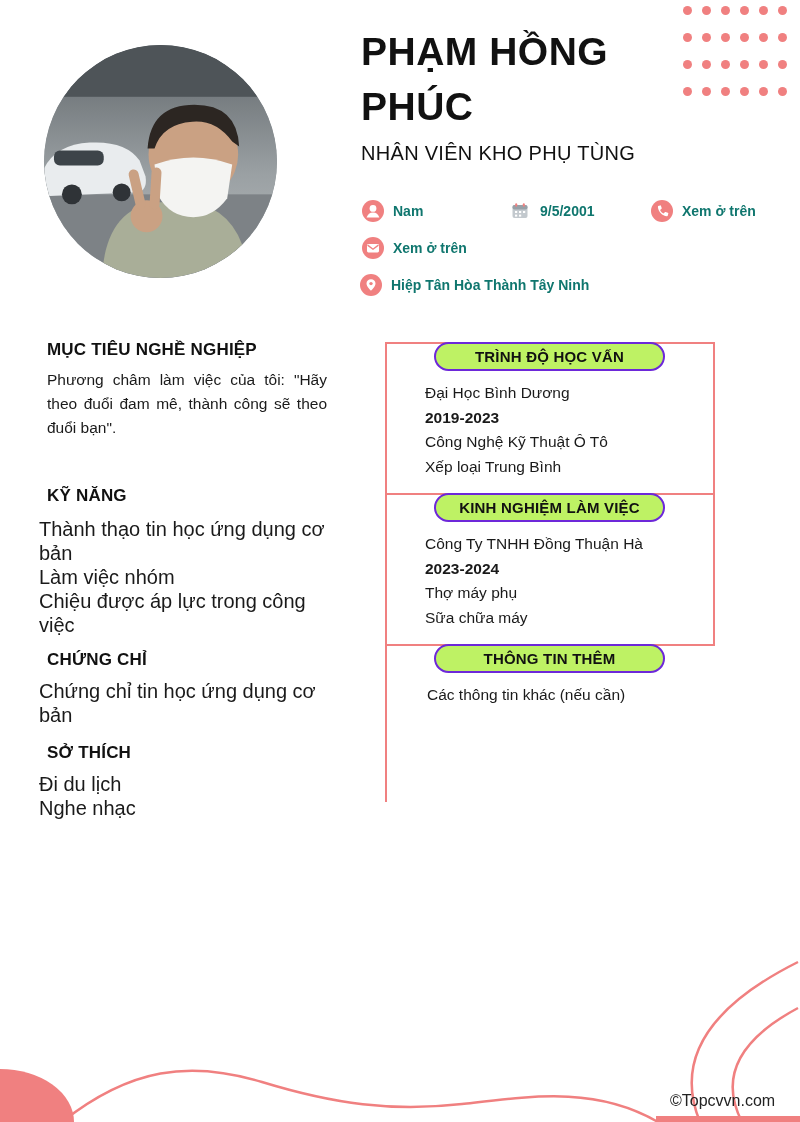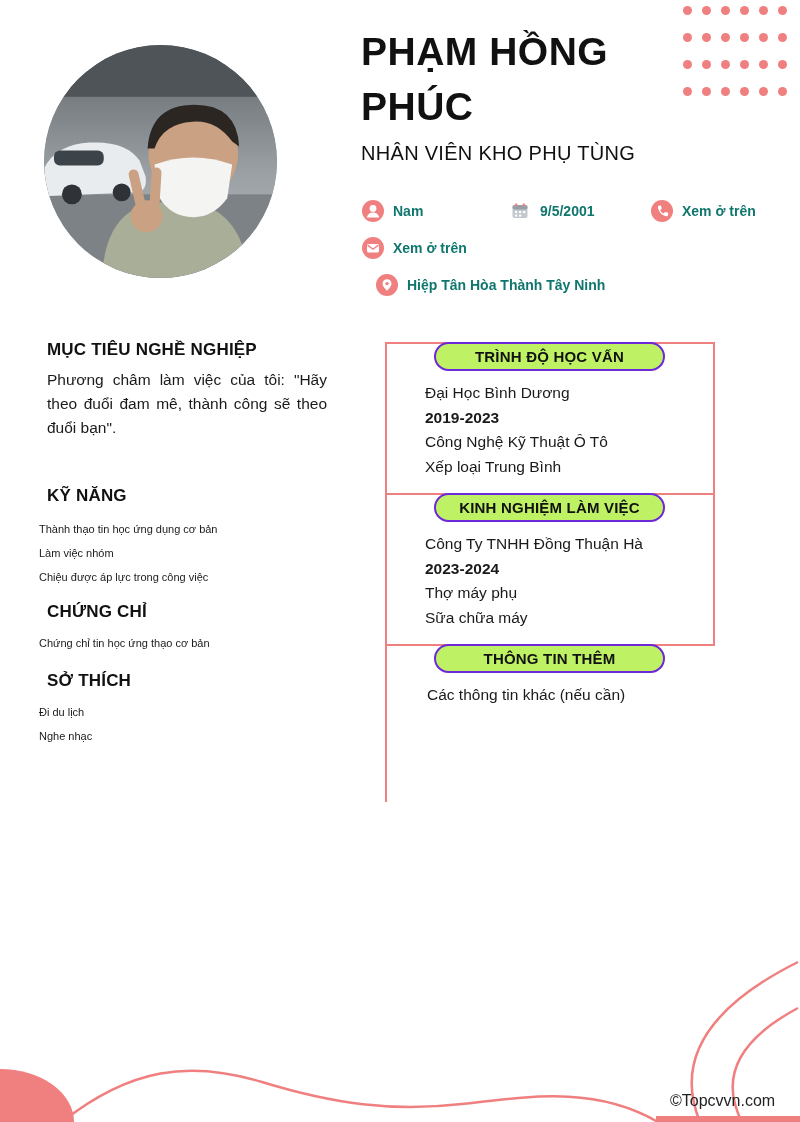--- a/index.html
+++ b/index.html
@@ -24,21 +24,21 @@
   .info-item{position:absolute;display:flex;align-items:center;gap:9px;height:22px;}
   .info-item .icn{width:22px;height:22px;flex:0 0 22px;}
   .info-item .icn svg{display:block;width:22px;height:22px;}
   .info-item .itext{font-size:14px;color:#0f766e;white-space:nowrap;font-weight:bold;}
   
   .left-col{position:absolute;left:39px;top:332px;width:296px;}
   .left-col h2{margin:8px;font-size:17px;font-weight:bold;color:#111;letter-spacing:.2px;}
   .left-col .body{font-size:15.5px;line-height:24px;margin:8px;}
   .objective-body{margin-top:13px;text-align:justify;}
   .h-skills{margin-top:46px !important;}
-  .list{margin:11px 0 0;padding:0;list-style:none;font-size:11px;line-height:24px;}
+  .list{margin:11px 0 0;padding:0;list-style:none;font-size:20px;line-height:24px;}
   .h-cert{margin-top:13px !important;}
   .cert-list{margin-top:9px;}
   .h-hobby{margin-top:16px !important;}
   .hobby-list{margin-top:9px;}
   
   .cline{position:absolute;background:var(--accent);}
   .pill{
     position:absolute;left:434px;width:231px;height:29px;box-sizing:border-box;
     border:2px solid #6d28d9;border-radius:15px;background:#bef264;z-index:2;
     display:flex;align-items:center;justify-content:center;
@@ -163,21 +163,21 @@
     <span class="icn">
       <svg viewBox="0 0 22 22">
           <circle cx="11" cy="11" r="11" style="fill:var(--accent)"></circle>
         <rect x="5" y="7" width="12" height="8.4" rx="1.4" fill="#fff"></rect>
         <path d="M5.6 8.1 L11 12.2 L16.4 8.1" fill="none" style="stroke:var(--accent)" stroke-width="1.4"></path>
       </svg>
     </span>
     <span class="itext">Xem ở trên</span>
   </div>
 
-  <div class="info-item" style="left:376px;top:274px;">
+  <div class="info-item" style="left:360px;top:274px;">
     <span class="icn">
       <svg viewBox="0 0 22 22">
           <circle cx="11" cy="11" r="11" style="fill:var(--accent)"></circle>
         <path d="M11 5.2 c2.6 0 4.5 1.9 4.5 4.3 c0 3.1 -4.5 7.3 -4.5 7.3 s-4.5 -4.2 -4.5 -7.3 c0 -2.4 1.9 -4.3 4.5 -4.3 z" fill="#fff"></path>
         <circle cx="11" cy="9.6" r="1.7" style="fill:var(--accent)"></circle>
       </svg>
     </span>
     <span class="itext">Hiệp Tân Hòa Thành Tây Ninh</span>
   </div>
 
@@ -187,21 +187,21 @@
 
     <h2 class="h-skills">KỸ NĂNG</h2>
     <ul class="list">
       <li>Thành thạo tin học ứng dụng cơ bản</li>
       <li>Làm việc nhóm</li>
       <li>Chiệu được áp lực trong công việc</li>
     </ul>
 
     <h2 class="h-cert">CHỨNG CHỈ</h2>
     <ul class="list cert-list">
-      <li>Chứng chỉ tin học ứng thạo cơ bản</li>
+      <li>Chứng chỉ tin học ứng dụng cơ bản</li>
     </ul>
 
     <h2 class="h-hobby">SỞ THÍCH</h2>
     <ul class="list hobby-list">
       <li>Đi du lịch</li>
       <li>Nghe nhạc</li>
     </ul>
   </div>
 
   <div class="cline" style="left:385px;top:342px;width:2px;height:460px;"></div>

